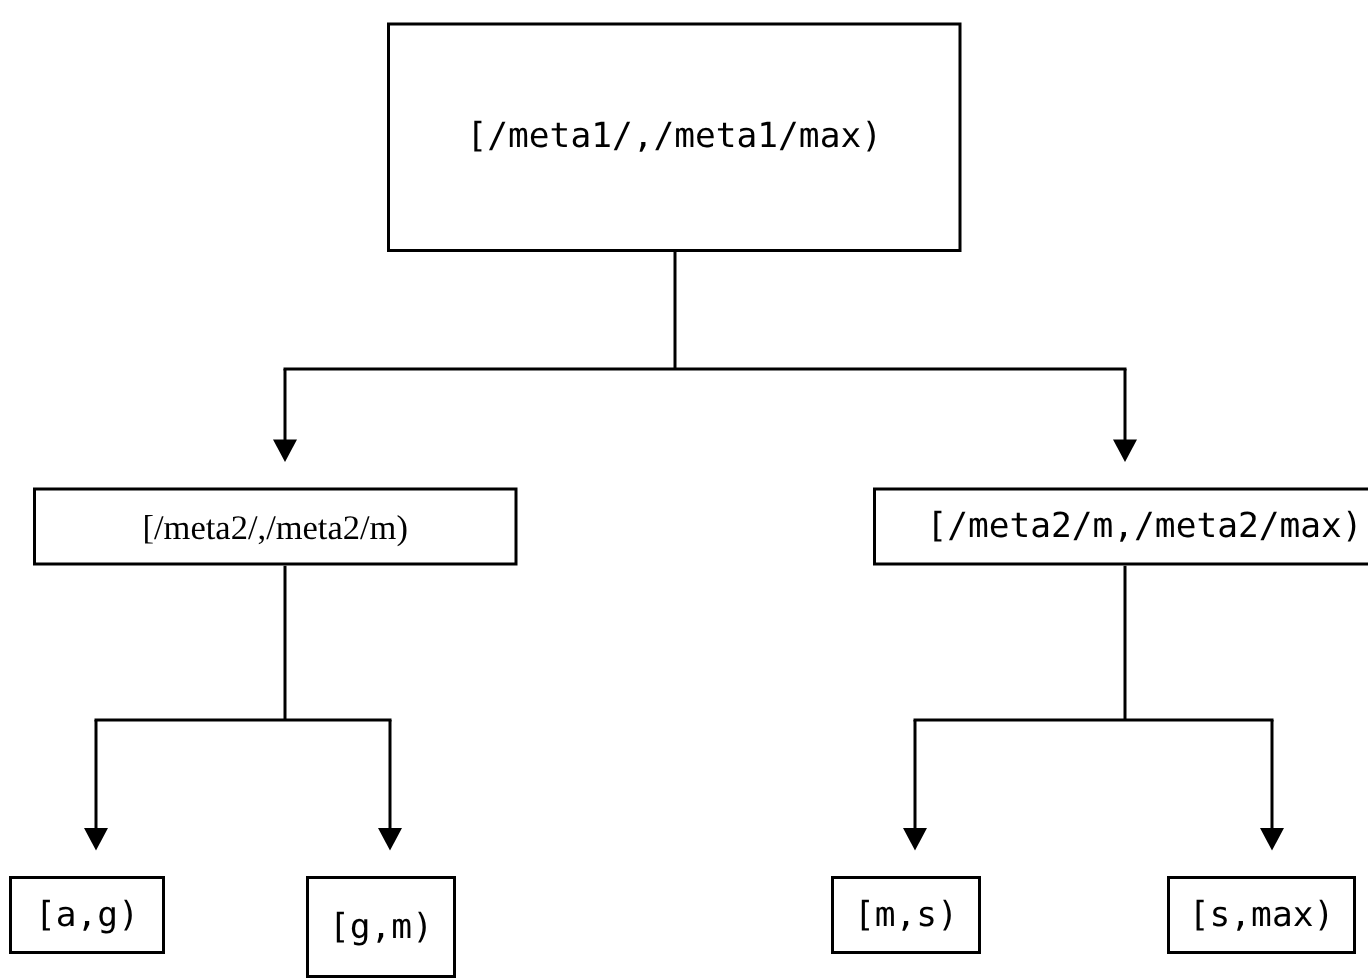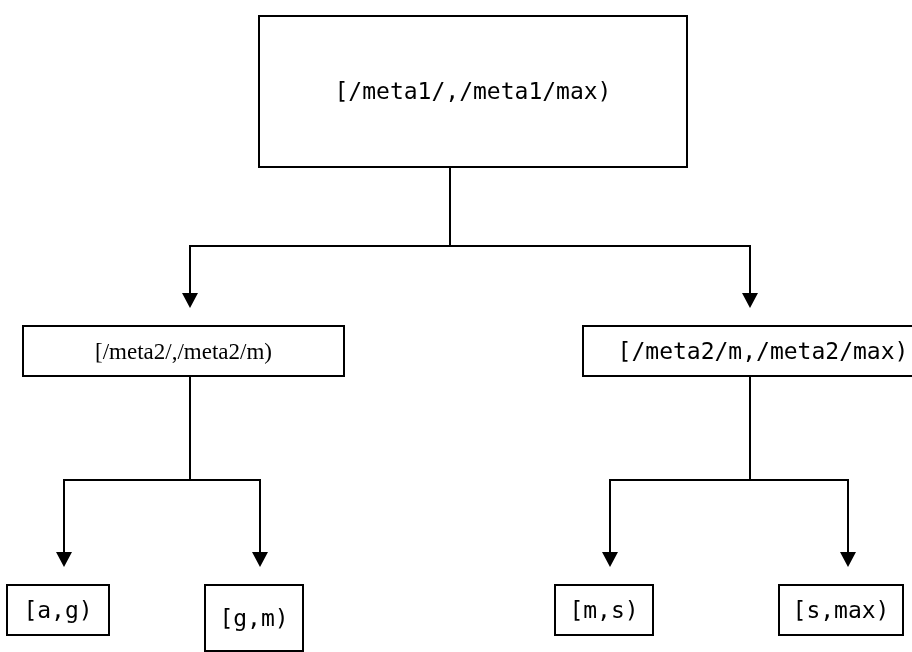--- a/index.html
+++ b/index.html
@@ -28,21 +28,21 @@
     background: #ffffff;
     display: flex;
     align-items: center;
     justify-content: center;
     font-family: "DejaVu Sans Mono", "Liberation Mono", monospace;
     font-size: 23px;
     line-height: 1;
     color: #000000;
     white-space: nowrap;
   }
-  #node-root  { left: 258px; top: 15px;  width: 430px; height: 153px; }
+  #node-root  { left: 258px; top: 15px;  width: 383px; height: 153px; }
   #node-left  { left: 22px;  top: 325px; width: 323px; height: 52px; font-family: Liberation Serif, serif; }
   #node-right { left: 582px; top: 325px; width: 362px; height: 52px; }
   #leaf-ag    { left: 6px;   top: 584px; width: 104px; height: 52px; }
   #leaf-gm    { left: 204px; top: 584px; width: 100px; height: 68px; }
   #leaf-ms    { left: 554px; top: 584px; width: 100px; height: 52px; text-align: center; }
   #leaf-smax  { left: 778px; top: 584px; width: 126px; height: 52px; align-items: center; }
 </style>
 </head>
 <body>
 

